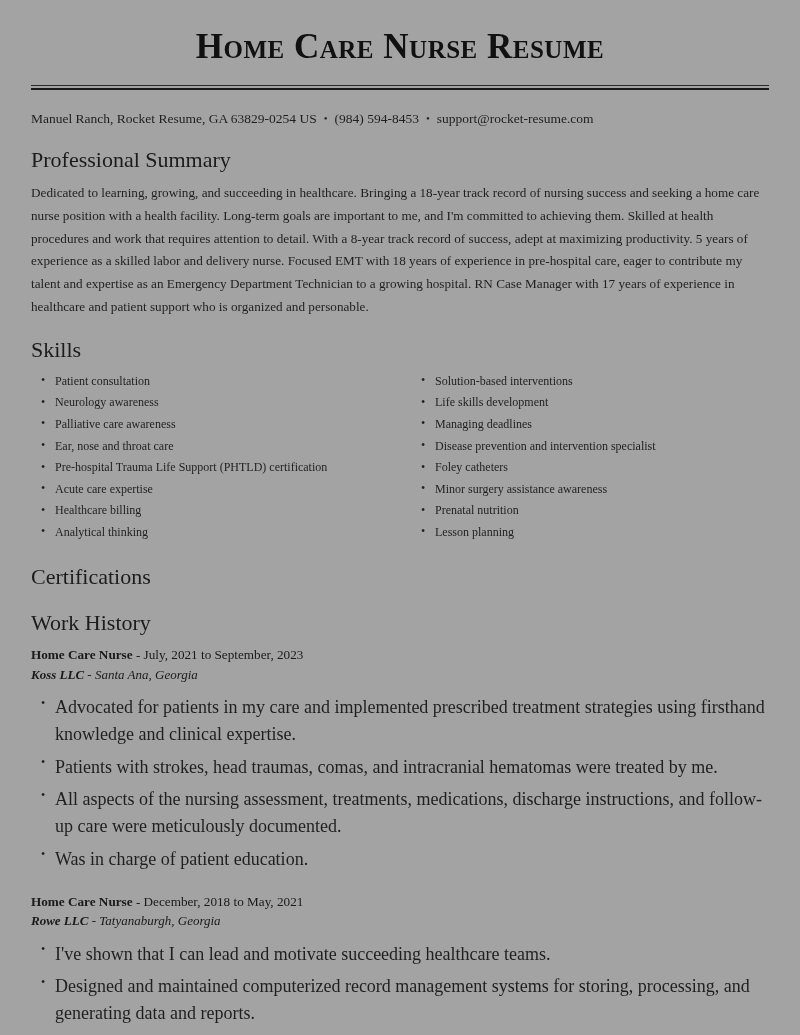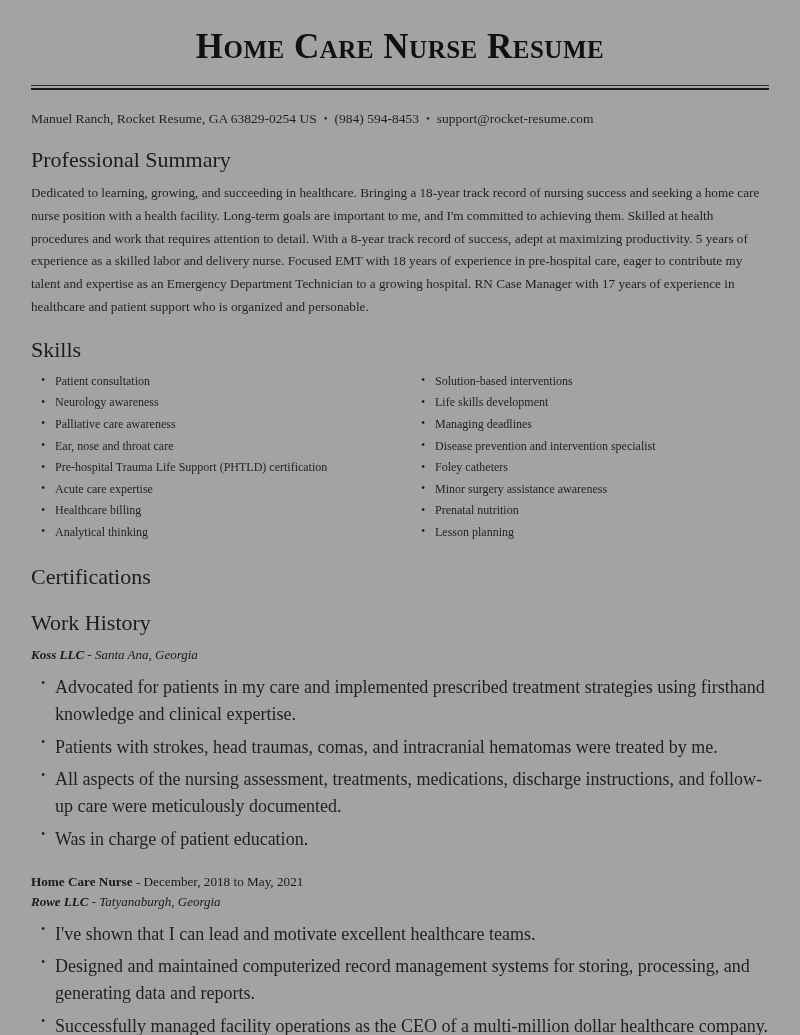--- a/index.html
+++ b/index.html
@@ -233,40 +233,43 @@
     </div>
 
     <div class="section">
       <h2 class="section-heading">Certifications</h2>
     </div>
 
     <div class="section">
       <h2 class="section-heading">Work History</h2>
 
       <div class="job">
+        <div class="job-line1">
+          <span class="job-title">Home Care Nurse</span><span class="dash"> - </span><span class="job-dates">July, 2021 to September, 2023</span>
+        </div>
         <div class="job-line2">
           <span class="job-company">Koss LLC</span><span class="dash"> - </span><span class="job-location">Santa Ana, Georgia</span>
         </div>
         <ul class="bullets job-bullets">
           <li>Advocated for patients in my care and implemented prescribed treatment strategies using firsthand knowledge and clinical expertise.</li>
           <li>Patients with strokes, head traumas, comas, and intracranial hematomas were treated by me.</li>
           <li>All aspects of the nursing assessment, treatments, medications, discharge instructions, and follow-up care were meticulously documented.</li>
           <li>Was in charge of patient education.</li>
         </ul>
       </div>
 
       <div class="job">
         <div class="job-line1">
           <span class="job-title">Home Care Nurse</span><span class="dash"> - </span><span class="job-dates">December, 2018 to May, 2021</span>
         </div>
         <div class="job-line2">
           <span class="job-company">Rowe LLC</span><span class="dash"> - </span><span class="job-location">Tatyanaburgh, Georgia</span>
         </div>
         <ul class="bullets job-bullets">
-          <li>I've shown that I can lead and motivate excellent healthcare teams.</li>
+          <li>I've shown that I can lead and motivate succeeding healthcare teams.</li>
           <li>Designed and maintained computerized record management systems for storing, processing, and generating data and reports.</li>
           <li>Successfully managed facility operations as the CEO of a multi-million dollar healthcare company.</li>
 
         </ul>
       </div>
     </div>
 
   </div>
 </div>
 

